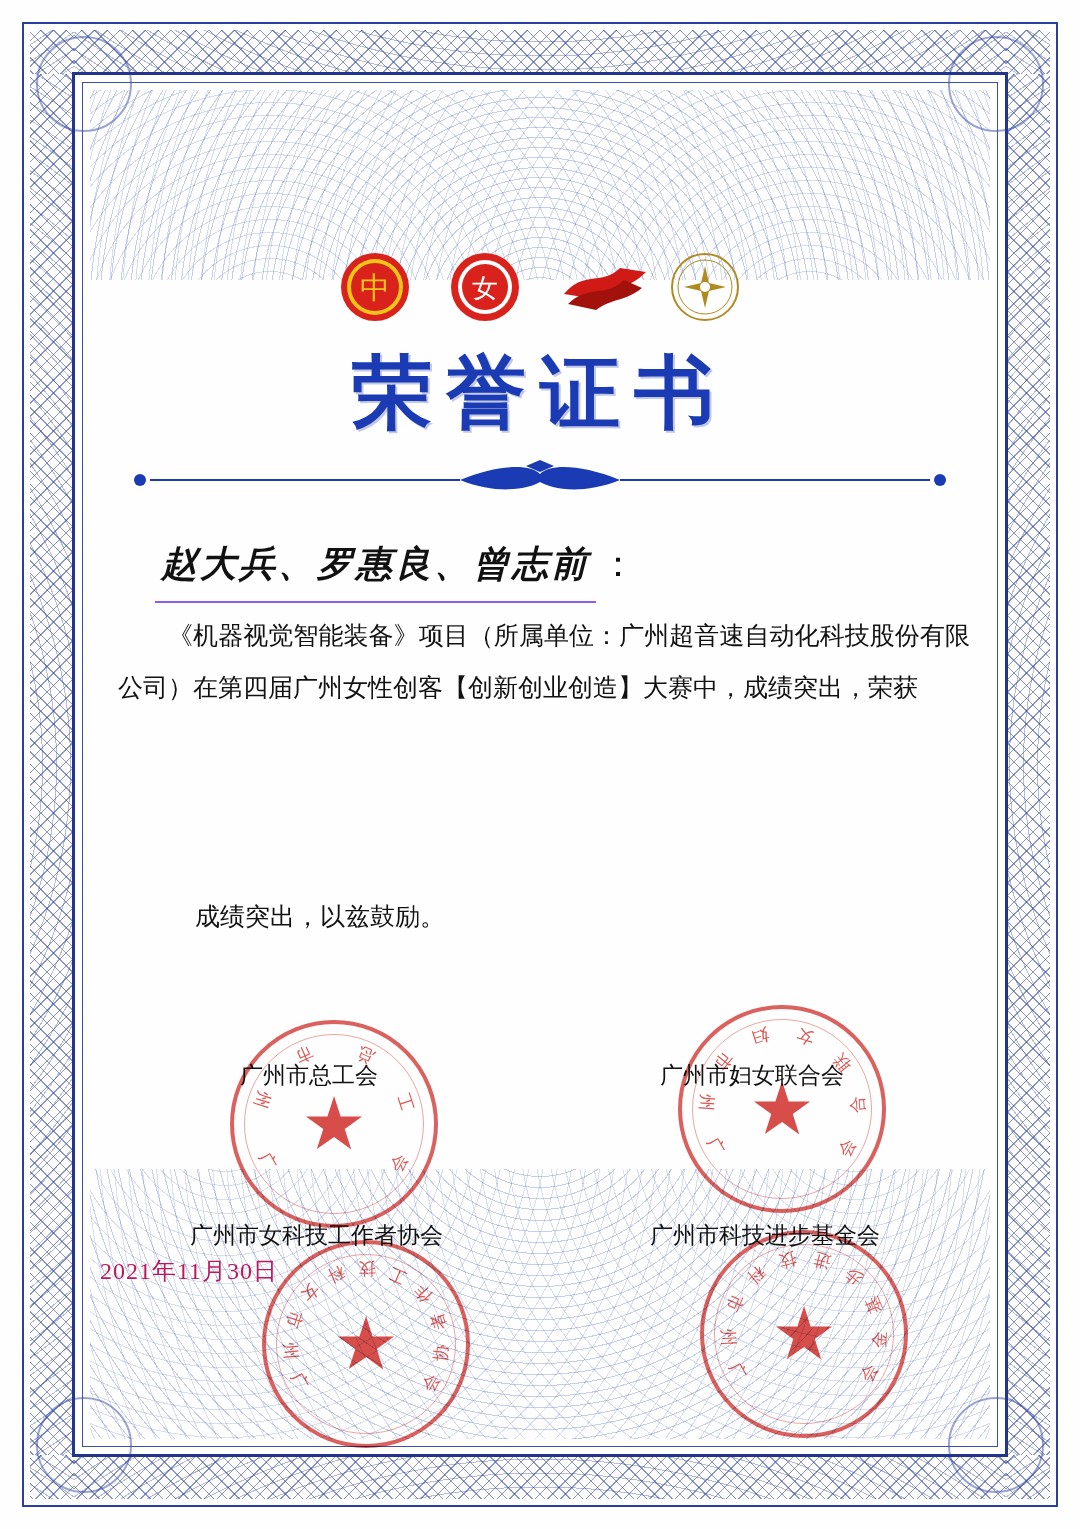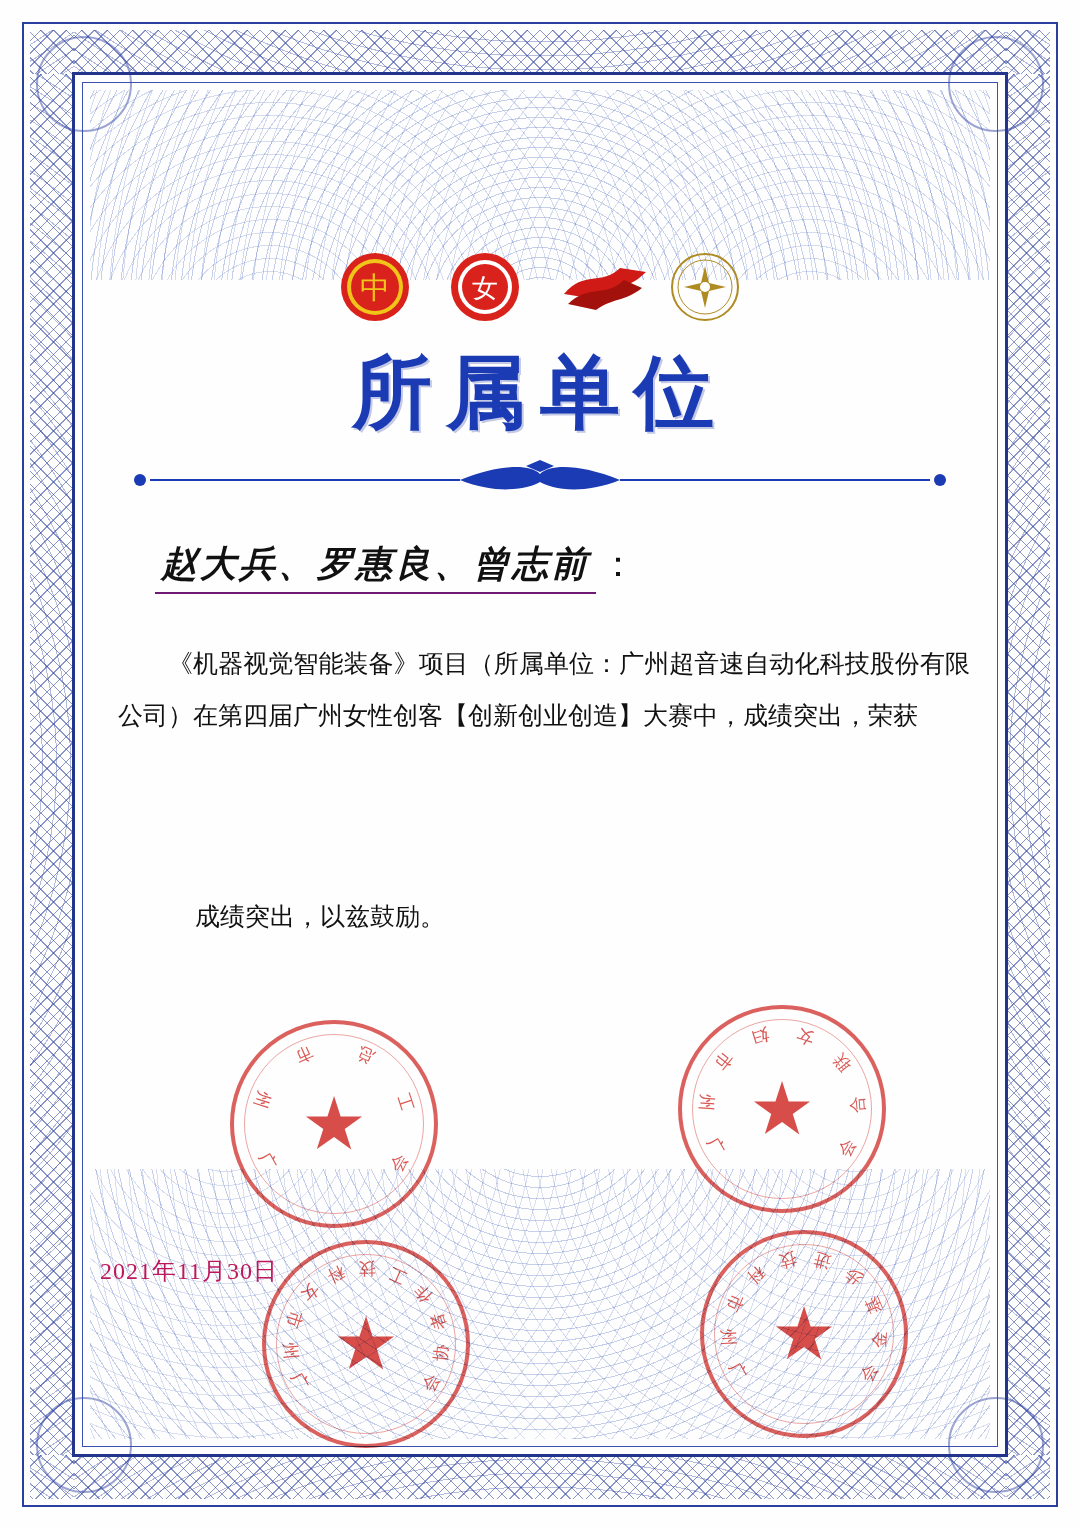--- a/index.html
+++ b/index.html
@@ -147,33 +147,33 @@
     position: absolute;
     top: 440px;
     left: 55px;
     font-family: "Liberation Serif", serif;
     font-size: 36px;
     font-weight: bold;
     font-style: italic;
     color: #111;
   }
   .recipient .names {
-    border-bottom: 2px solid #701a75;
-    padding: 0 6px 8px 6px;
+    border-bottom: 2px solid #8b5cf6;
+    padding: 0 6px 17px 6px;
     letter-spacing: 3px;
   }
   .recipient .colon {
     font-style: normal;
     font-weight: normal;
     margin-left: 4px;
   }
 
   .body-text {
     position: absolute;
-    top: 538px;
+    top: 510px;
     left: 18px;
     right: 10px;
     font-size: 25px;
     line-height: 52px;
     color: #111;
     text-align: justify;
     text-indent: 50px;
   }
 
   .award {
@@ -310,21 +310,21 @@
       <div class="emblem">
         <svg viewBox="0 0 74 74" width="74" height="74">
           <circle cx="37" cy="37" r="33" fill="none" stroke="#b08b22" stroke-width="2"></circle>
           <circle cx="37" cy="37" r="27" fill="none" stroke="#b08b22" stroke-width="1"></circle>
           <path d="M37 16 L41 33 L58 37 L41 41 L37 58 L33 41 L16 37 L33 33 Z" fill="#b08b22"></path>
           <circle cx="37" cy="37" r="5" fill="#ffffff"></circle>
         </svg>
       </div>
     </div>
 
-    <div class="title">所属单位</div>
+    <div class="title">荣誉证书</div>
 
     <div class="divider">
       <svg viewBox="0 0 820 40" width="100%" height="40" preserveAspectRatio="none">
         <circle cx="10" cy="20" r="6" fill="#1b3bb5"></circle>
         <circle cx="810" cy="20" r="6" fill="#1b3bb5"></circle>
         <line x1="20" y1="20" x2="330" y2="20" stroke="#1b3bb5" stroke-width="2"></line>
         <line x1="490" y1="20" x2="800" y2="20" stroke="#1b3bb5" stroke-width="2"></line>
         <path d="M330 20 C370 4 400 4 410 14 C420 4 450 4 490 20 C450 36 420 28 410 22 C400 28 370 36 330 20 Z" fill="#1b3bb5"></path>
         <path d="M396 6 L410 0 L424 6 L410 12 Z" fill="#1b3bb5"></path>
       </svg>
@@ -332,20 +332,26 @@
 
     <div class="recipient">
       <span class="names">赵大兵、罗惠良、曾志前</span><span class="colon">：</span>
     </div>
 
     <div class="body-text">《机器视觉智能装备》项目（所属单位：广州超音速自动化科技股份有限公司）在第四届广州女性创客【创新创业创造】大赛中，成绩突出，荣获</div>
 
 
     <div class="closing">成绩突出，以兹鼓励。</div>
 
+    <div class="signers">
+      <div class="signer s0">广州市总工会</div>
+      <div class="signer s1">广州市妇女联合会</div>
+      <div class="signer s2">广州市女科技工作者协会</div>
+      <div class="signer s3">广州市科技进步基金会</div>
+    </div>
 
     <div class="date">2021年11月30日</div>
   </div>
 
   <div class="seal" id="seal-0">
     <div class="seal-ring"></div>
     <div class="seal-text">
         <span style="transform: rotate(-120deg) translate(0px, -76px) rotate(180deg) translate(-50%, -50%);">广</span>
         <span style="transform: rotate(-72deg) translate(0px, -76px) rotate(180deg) translate(-50%, -50%);">州</span>
         <span style="transform: rotate(-24deg) translate(0px, -76px) rotate(180deg) translate(-50%, -50%);">市</span>

